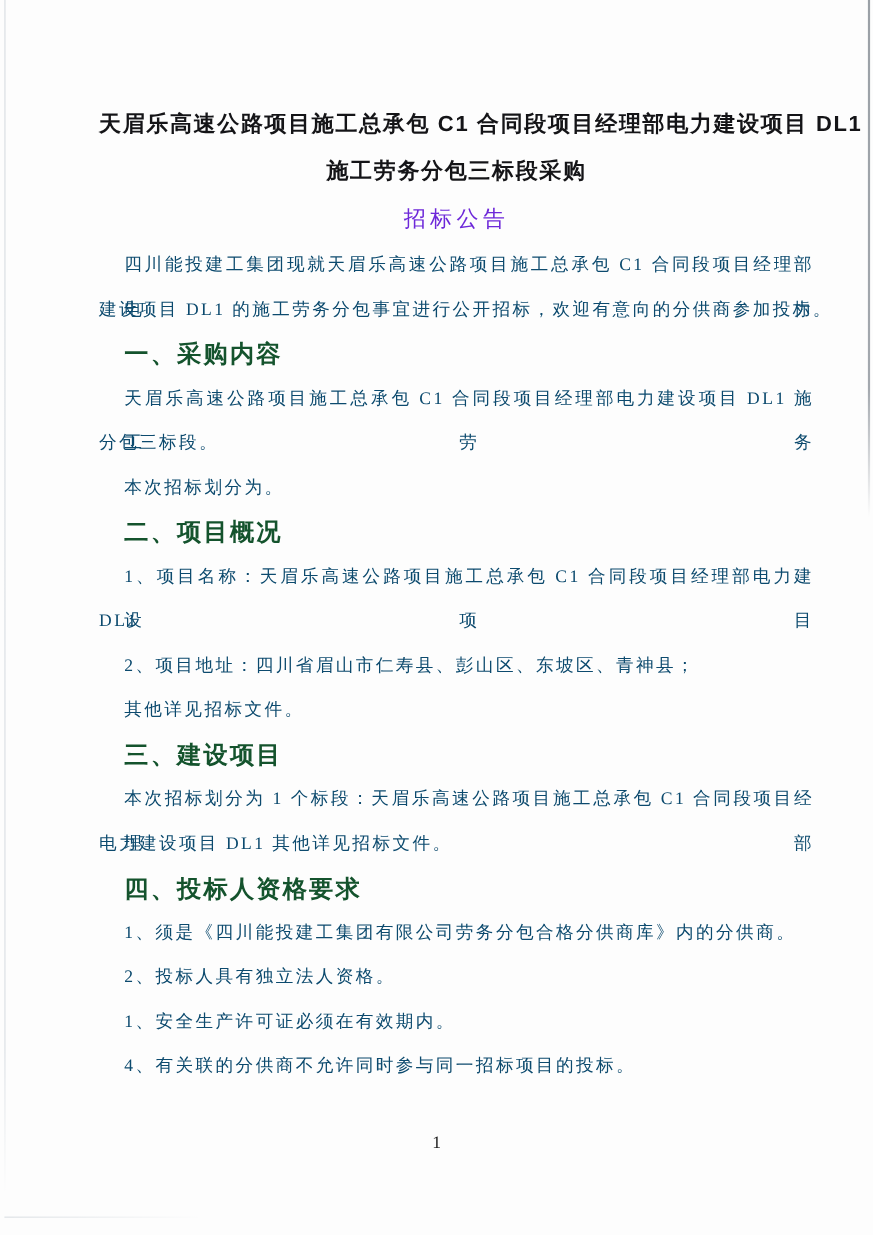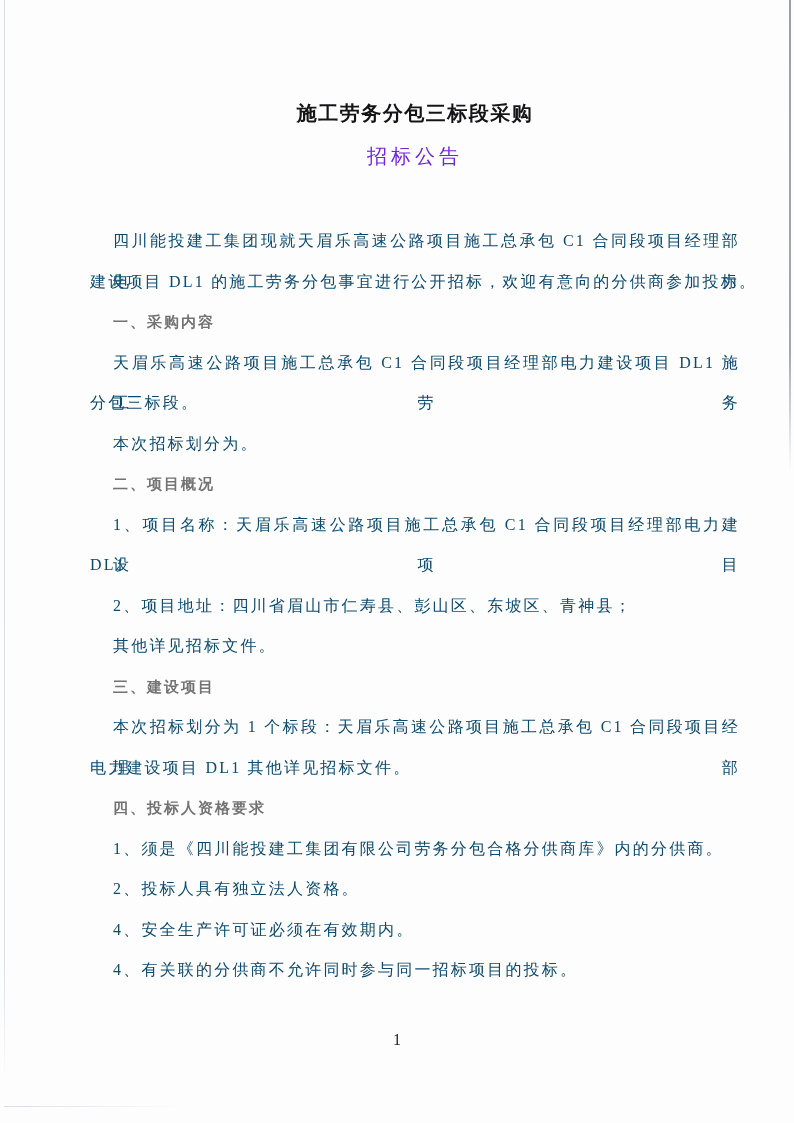--- a/index.html
+++ b/index.html
@@ -70,23 +70,23 @@
   }
   .line.indent { padding-left: 23px; }
   .line.justify {
     white-space: normal;
     text-align: justify;
     text-align-last: justify;
   }
   .line.heading {
     font-family: "Liberation Sans", "DejaVu Sans", sans-serif;
     font-weight: 700;
-    font-size: 15px;
+    font-size: 22px;
     letter-spacing: 2px;
-    color: #737373;
+    color: #14532d;
   }
   .footer {
     position: absolute;
     top: 1026px; left: 0; width: 794px;
     text-align: center;
   }
   .page-number {
     display: inline-block;
     height: 28px; line-height: 28px;
     font-size: 16px;
@@ -96,20 +96,21 @@
 </head>
 <body>
 
 <div class="page">
 
   <div class="edge-left"></div>
   <div class="edge-right"></div>
   <div class="edge-bottom"></div>
 
   <div class="header">
+    <div class="title-line">天眉乐高速公路项目施工总承包 C1 合同段项目经理部电力建设项目 DL1</div>
     <div class="title-line">施工劳务分包三标段采购</div>
     <div class="subtitle-line">招标公告</div>
   </div>
 
   <div class="content">
 
   <div class="line indent justify">四川能投建工集团现就天眉乐高速公路项目施工总承包 C1 合同段项目经理部电力</div>
       <div class="line">建设项目 DL1 的施工劳务分包事宜进行公开招标，欢迎有意向的分供商参加投标。</div>
       <div class="line indent heading">一、采购内容</div>
       <div class="line indent justify">天眉乐高速公路项目施工总承包 C1 合同段项目经理部电力建设项目 DL1 施工劳务</div>
@@ -119,21 +120,21 @@
       <div class="line indent justify">1、项目名称：天眉乐高速公路项目施工总承包 C1 合同段项目经理部电力建设项目</div>
       <div class="line">DL1</div>
       <div class="line indent">2、项目地址：四川省眉山市仁寿县、彭山区、东坡区、青神县；</div>
       <div class="line indent">其他详见招标文件。</div>
       <div class="line indent heading">三、建设项目</div>
       <div class="line indent justify">本次招标划分为 1 个标段：天眉乐高速公路项目施工总承包 C1 合同段项目经理部</div>
       <div class="line">电力建设项目 DL1 其他详见招标文件。</div>
       <div class="line indent heading">四、投标人资格要求</div>
       <div class="line indent">1、须是《四川能投建工集团有限公司劳务分包合格分供商库》内的分供商。</div>
       <div class="line indent">2、投标人具有独立法人资格。</div>
-      <div class="line indent">4、安全生产许可证必须在有效期内。</div>
+      <div class="line indent">1、安全生产许可证必须在有效期内。</div>
       <div class="line indent">4、有关联的分供商不允许同时参与同一招标项目的投标。</div>
     </div>
 
   <div class="footer">
     <span class="page-number">1</span>
   </div>
 
 </div>
 
 </body></html>

